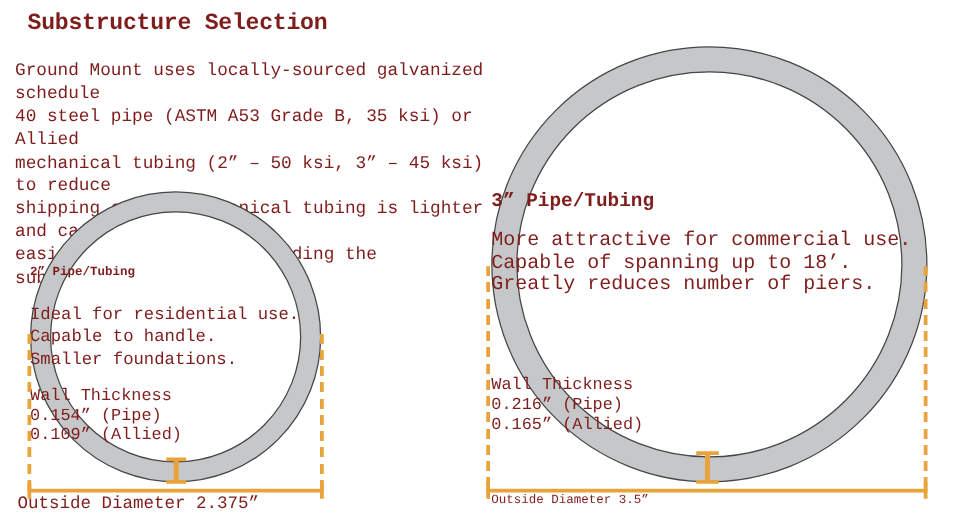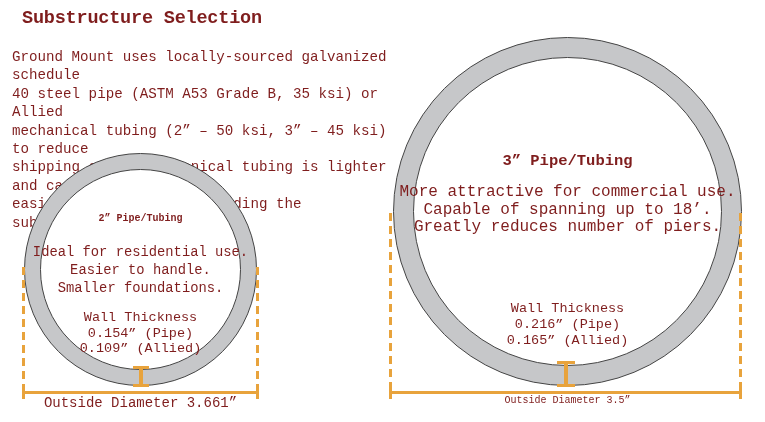--- a/index.html
+++ b/index.html
@@ -47,21 +47,21 @@
     position: absolute;
     border-radius: 50%;
     background: #ffffff;
     border: 1.2px solid var(--outline, #454545);
   }
   .pipe-left  { left: 24px;  top: 153px; width: 233px; height: 233px; }
   .pipe-left .pipe-inner  { left: 15px; top: 15px; right: 15px; bottom: 15px; }
   .pipe-right { left: 393px; top: 37px;  width: 349px; height: 349px; }
   .pipe-right .pipe-inner { left: 19px; top: 19px; right: 19px; bottom: 19px; }
 
-  .ctext { position: absolute; text-align: center; white-space: pre-line; }
+  .ctext { position: absolute; text-align: left; white-space: pre-line; }
   .pipe-name { font-weight: bold; }
 
   .name-left { left: 24px; top: 213px; width: 233px; font-size: 10px; }
   .desc-left { left: 24px; top: 244px; width: 233px; font-size: 13.8px; line-height: 18px; }
   .wall-left { left: 24px; top: 310px; width: 233px; font-size: 13.5px; line-height: 15.5px; }
   .od-left   { left: 14px; top: 395px; width: 253px; font-size: 14px; }
 
   .name-right { left: 393px; top: 152px; width: 349px; font-size: 15.5px; }
   .desc-right { left: 393px; top: 184px; width: 349px; font-size: 16px; line-height: 17.5px; }
   .wall-right { left: 393px; top: 301px; width: 349px; font-size: 13.5px; line-height: 16px; }
@@ -117,35 +117,35 @@
 40 steel pipe (ASTM A53 Grade B, 35 ksi) or Allied
 mechanical tubing (2” – 50 ksi, 3” – 45 ksi) to reduce
 shipping costs. Mechanical tubing is lighter and can be
 easier to couple when building the substructure.</div>
 
   <div class="pipe-outer pipe-left">
     <div class="pipe-inner"></div>
   </div>
   <div class="ctext pipe-name name-left">2” Pipe/Tubing</div>
   <div class="ctext desc-left">Ideal for residential use.
-Easier to handle.
+Capable to handle.
 Smaller foundations.</div>
   <div class="ctext wall-left">Wall Thickness
 0.154” (Pipe)
 0.109” (Allied)</div>
 
   <div class="dim-dash dash-l1"></div>
   <div class="dim-dash dash-l2"></div>
   <div class="dim-line line-l"></div>
   <div class="dim-tick tick-l1"></div>
   <div class="dim-tick tick-l2"></div>
   <div class="wt-stem stem-l"></div>
   <div class="wt-cap capt-l"></div>
   <div class="wt-cap capb-l"></div>
-  <div class="ctext od-left">Outside Diameter 3.661”</div>
+  <div class="ctext od-left">Outside Diameter 2.375”</div>
 
   <div class="pipe-outer pipe-right">
     <div class="pipe-inner"></div>
   </div>
   <div class="ctext pipe-name name-right">3” Pipe/Tubing</div>
   <div class="ctext desc-right">More attractive for commercial use.
 Capable of spanning up to 18’.
 Greatly reduces number of piers.</div>
   <div class="ctext wall-right">Wall Thickness
 0.216” (Pipe)

